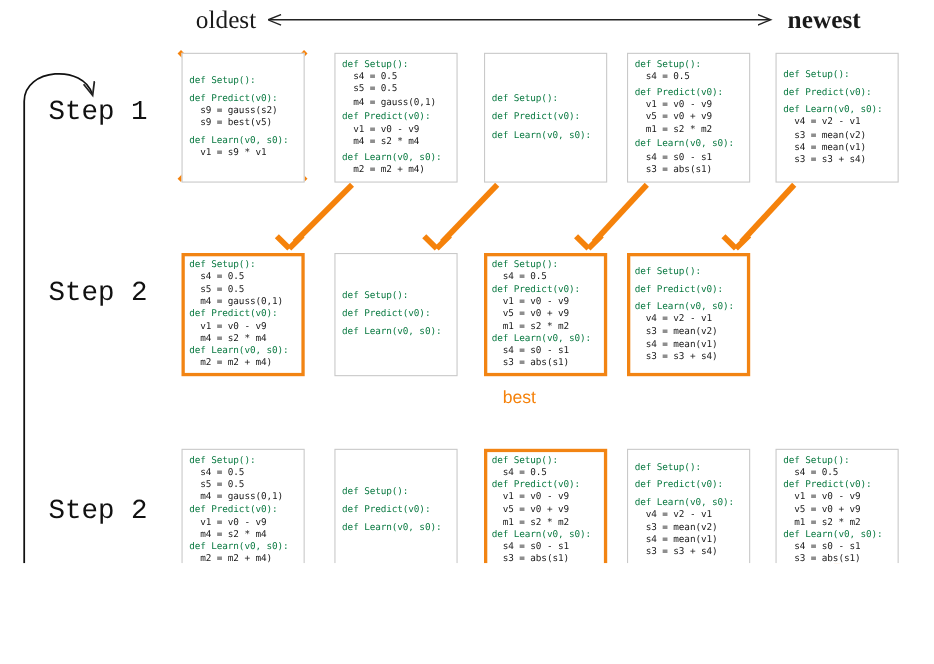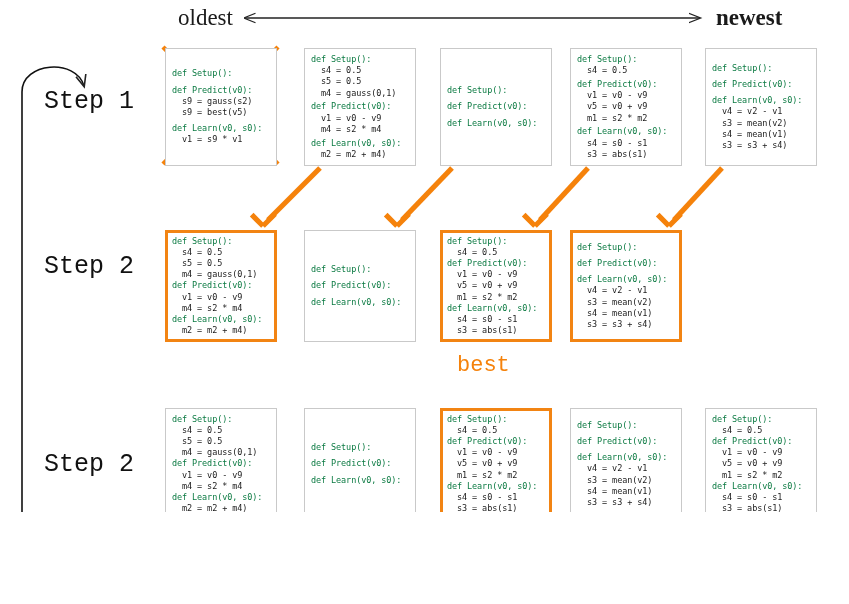--- a/index.html
+++ b/index.html
@@ -70,22 +70,22 @@
     white-space: pre;
     color: #1a1a1a;
     letter-spacing: -0.1px;
   }
   .code-line.def { color: #0b7a42; }
   .code-line.gap { height: 5px; line-height: 5px; font-size: 1px; }
 
   
   .annot {
     position: absolute;
-    font-family: Liberation Mono, monospace;
-    font-size: 22px;
+    font-family: Liberation Sans, sans-serif;
+    font-size: 16px;
     color: #f5820b;
     white-space: nowrap;
   }
   #annot-best { left: 457px; top: 353px; }
   #annot-copy-best { left: 558px; top: 553px; }
 </style>
 </head>
 <body>
 
 <div id="page">

